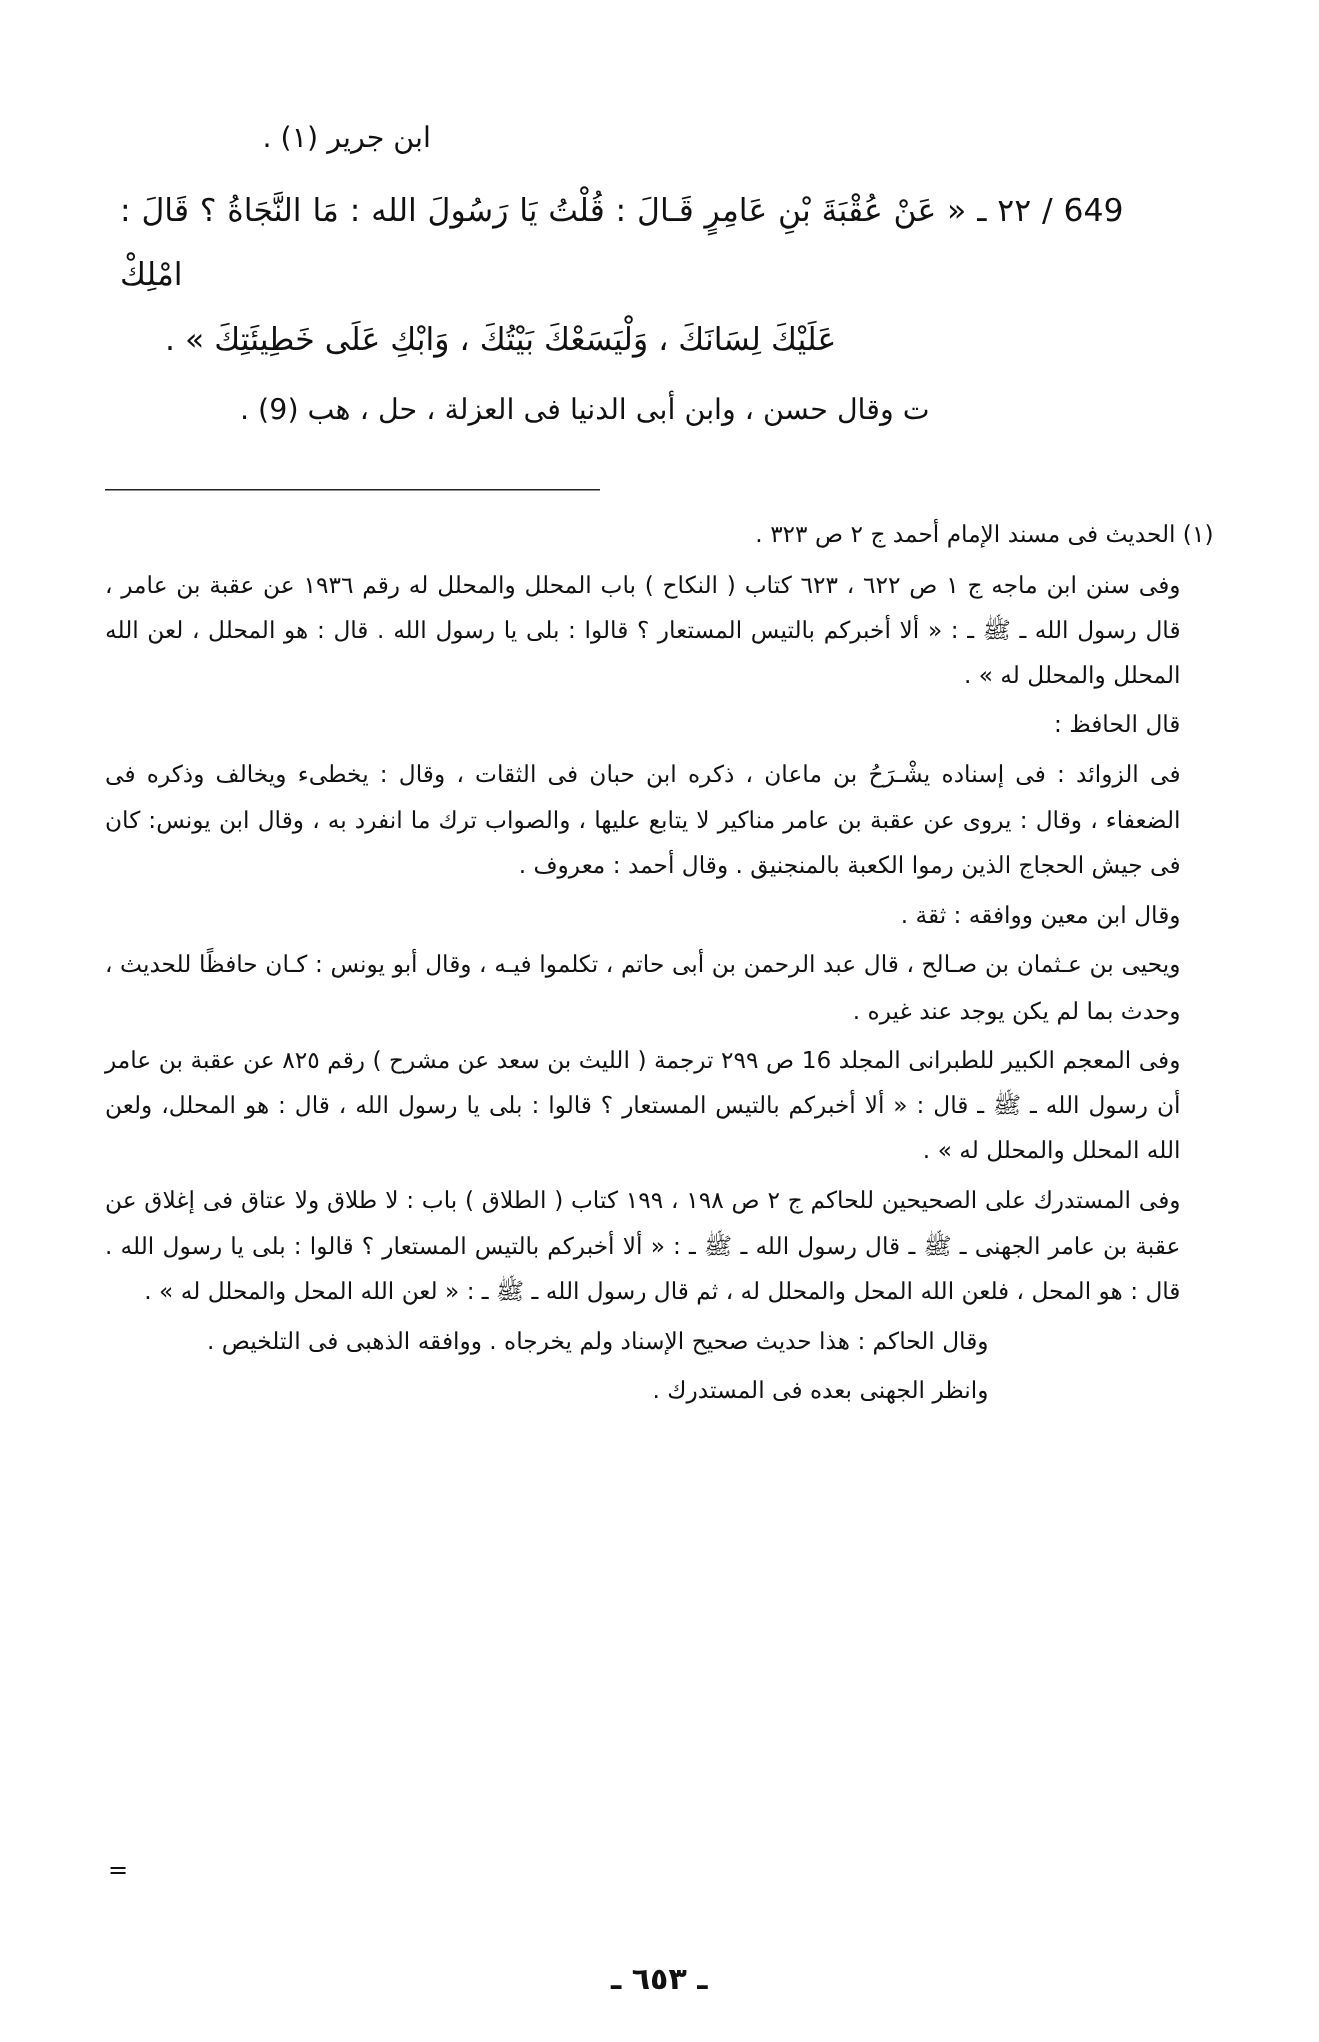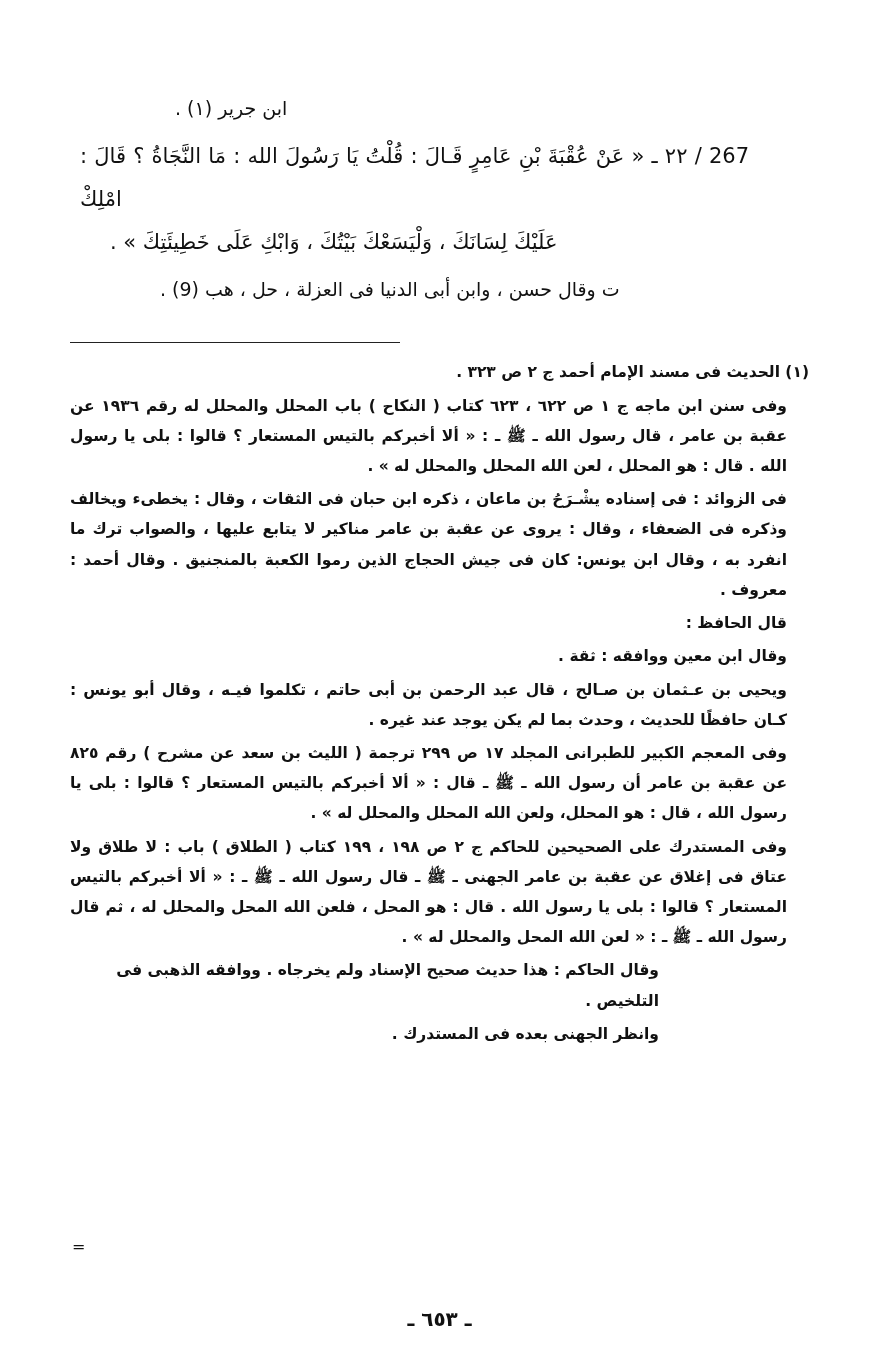--- a/index.html
+++ b/index.html
@@ -11,21 +11,21 @@
     width: 879px;
     height: 1361px;
     position: relative;
     font-family: "DejaVu Sans", sans-serif;
     color: #111111;
     overflow: hidden;
   }
   .page {
     position: absolute;
     inset: 0;
-    padding: 76px 70px 20px 70px;
+    padding: 60px 70px 20px 70px;
     box-sizing: border-box;
     direction: rtl;
   }
   .top-block {
     margin-top: 15px;
   }
   .line-ref {
     text-align: left;
     font-size: 19px;
     line-height: 1.8;
@@ -64,21 +64,20 @@
   }
   .notes {
     font-size: 15.5px;
     line-height: 1.95;
     text-align: justify;
     text-align-last: right;
   }
   .note-p {
     margin: 0 0 3px 0;
     text-align: justify;
-    font-weight: bold;
   }
   .note-p.rightish { text-align: right; }
   .note-p.leftish { text-align: left; }
   .indent-1 { padding-right: 22px; }
   .indent-3 { padding-right: 150px; }
   .footer-page {
     position: absolute;
     bottom: 30px;
     left: 0;
     right: 0;
@@ -98,41 +97,41 @@
 <body>
 
 <div class="page">
 
   <div class="top-block">
 
     <div class="line-ref">ابن جرير   (١) .</div>
 
     <div class="hadith">
       <span class="l1">
-        <span>267 / ٢٢ ـ</span>
+        <span>649 / ٢٢ ـ</span>
         <span>« عَنْ عُقْبَةَ بْنِ عَامِرٍ قَـالَ : قُلْتُ يَا رَسُولَ الله : مَا النَّجَاةُ ؟ قَالَ : امْلِكْ</span>
       </span>
       <span class="l2">عَلَيْكَ لِسَانَكَ ، وَلْيَسَعْكَ بَيْتُكَ ، وَابْكِ عَلَى خَطِيئَتِكَ » .</span>
     </div>
 
     <div class="takhrij">ت وقال حسن ، وابن أبى الدنيا فى العزلة ، حل ، هب   (9) .</div>
   </div>
 
   <div class="sep-wrap">
     <hr class="sep">
   </div>
 
   <div class="notes">
     <p class="note-p leftish">(١) الحديث فى مسند الإمام أحمد ج ٢ ص ٣٢٣ .</p>
     <p class="note-p indent-1">وفى سنن ابن ماجه ج ١ ص ٦٢٢ ، ٦٢٣ كتاب ( النكاح ) باب المحلل والمحلل له رقم ١٩٣٦ عن عقبة بن عامر ، قال رسول الله ـ ﷺ ـ : « ألا أخبركم بالتيس المستعار ؟ قالوا : بلى يا رسول الله . قال : هو المحلل ، لعن الله المحلل والمحلل له » .</p>
+    <p class="note-p rightish indent-1">قال الحافظ :</p>
     <p class="note-p indent-1">فى الزوائد : فى إسناده يشْـرَحُ بن ماعان ، ذكره ابن حبان فى الثقات ، وقال : يخطىء ويخالف وذكره فى الضعفاء ، وقال : يروى عن عقبة بن عامر مناكير لا يتابع عليها ، والصواب ترك ما انفرد به ، وقال ابن يونس: كان فى جيش الحجاج الذين رموا الكعبة بالمنجنيق . وقال أحمد : معروف .</p>
-    <p class="note-p rightish indent-1">قال الحافظ :</p>
     <p class="note-p rightish indent-1">وقال ابن معين ووافقه : ثقة .</p>
     <p class="note-p indent-1">ويحيى بن عـثمان بن صـالح ، قال عبد الرحمن بن أبى حاتم ، تكلموا فيـه ، وقال أبو يونس : كـان حافظًا للحديث ، وحدث بما لم يكن يوجد عند غيره .</p>
-    <p class="note-p indent-1">وفى المعجم الكبير للطبرانى المجلد ١٧ ص ٢٩٩ ترجمة ( الليث بن سعد عن مشرح ) رقم ٨٢٥ عن عقبة بن عامر أن رسول الله ـ ﷺ ـ قال : « ألا أخبركم بالتيس المستعار ؟ قالوا : بلى يا رسول الله ، قال : هو المحلل، ولعن الله المحلل والمحلل له » .</p>
+    <p class="note-p indent-1">وفى المعجم الكبير للطبرانى المجلد 16 ص ٢٩٩ ترجمة ( الليث بن سعد عن مشرح ) رقم ٨٢٥ عن عقبة بن عامر أن رسول الله ـ ﷺ ـ قال : « ألا أخبركم بالتيس المستعار ؟ قالوا : بلى يا رسول الله ، قال : هو المحلل، ولعن الله المحلل والمحلل له » .</p>
     <p class="note-p indent-1">وفى المستدرك على الصحيحين للحاكم ج ٢ ص ١٩٨ ، ١٩٩ كتاب ( الطلاق ) باب : لا طلاق ولا عتاق فى إغلاق عن عقبة بن عامر الجهنى ـ ﷺ ـ قال رسول الله ـ ﷺ ـ : « ألا أخبركم بالتيس المستعار ؟ قالوا : بلى يا رسول الله . قال : هو المحل ، فلعن الله المحل والمحلل له ، ثم قال رسول الله ـ ﷺ ـ : « لعن الله المحل والمحلل له » .</p>
     <p class="note-p rightish indent-3">وقال الحاكم : هذا حديث صحيح الإسناد ولم يخرجاه . ووافقه الذهبى فى التلخيص .</p>
     <p class="note-p rightish indent-3">وانظر الجهنى بعده فى المستدرك .</p>
   </div>
 
   <div class="equals-mark">=</div>
 
   <div class="footer-page">ـ ٦٥٣ ـ</div>
 </div>
 

